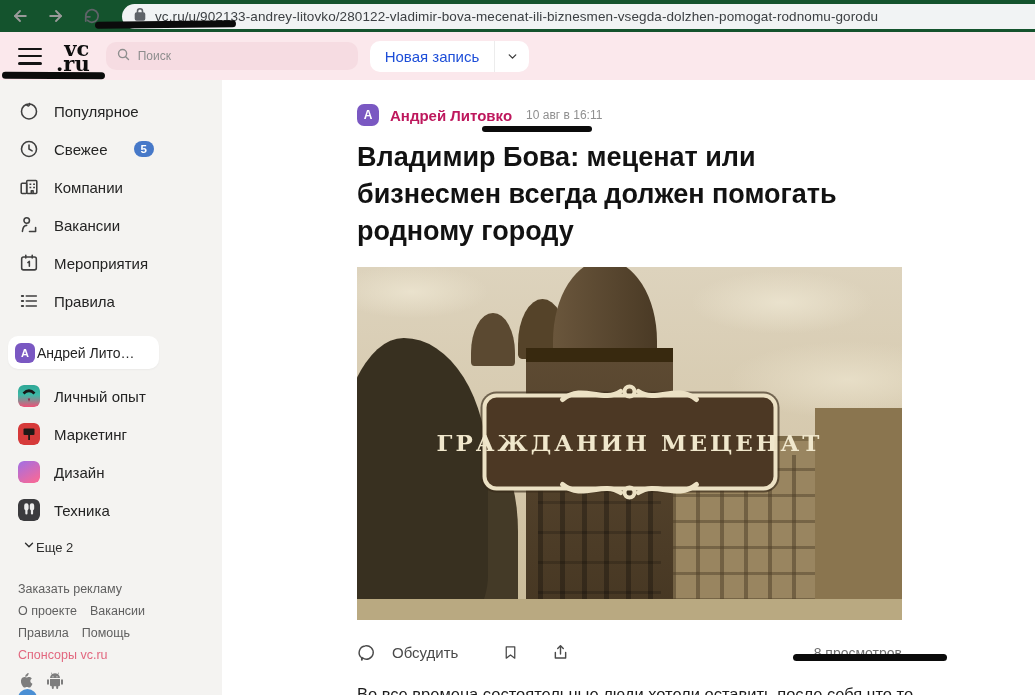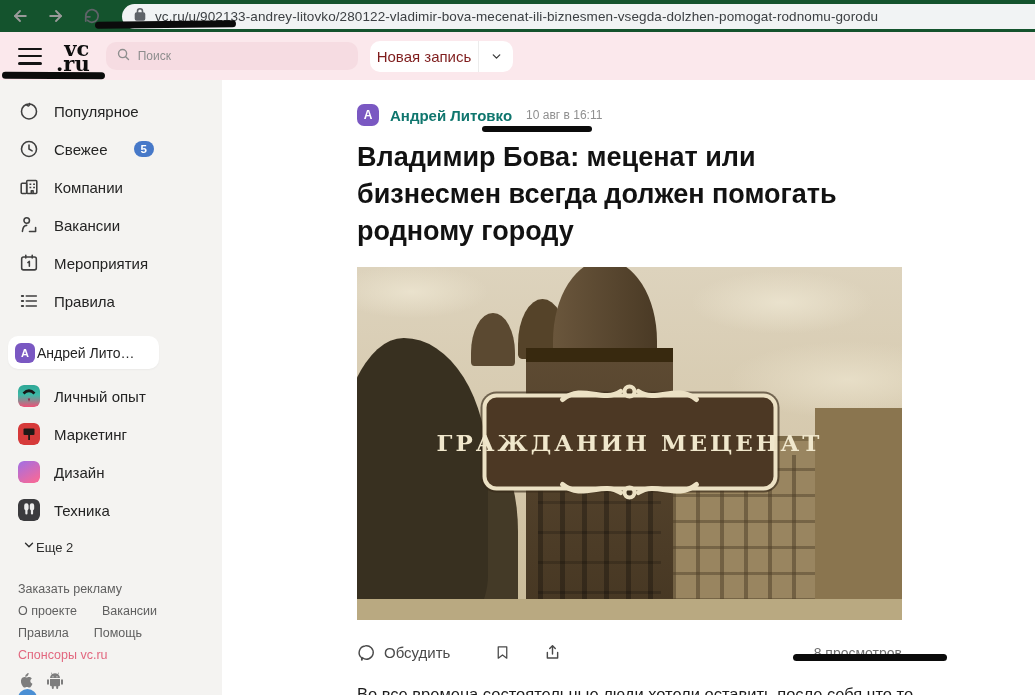--- a/index.html
+++ b/index.html
@@ -18,53 +18,53 @@
   
   .site-header { height:48px; background:#fbe8ec; display:flex; align-items:center; padding:0 12px; flex:0 0 auto; }
   .burger { width:24px; height:17px; display:flex; flex-direction:column; justify-content:space-between; margin:0 14px 0 6px; cursor:pointer; }
   .burger i { display:block; height:2.6px; background:#141414; border-radius:2px; }
   .logo { font-family:"DejaVu Serif", serif; font-weight:700; color:#0d0d0d; font-size:21px; line-height:15px; text-align:center; cursor:pointer; margin-right:16px; }
   .logo .l1 { padding-left:8px; letter-spacing:0; }
   .logo .l2 { letter-spacing:0; }
   .search-box { width:252px; height:28px; background:#f6dce2; border-radius:10px; display:flex; align-items:center; padding:0 10px; cursor:text; }
   .search-box .ph { font-size:12px; color:#8d8d8d; margin-left:7px; }
   .new-post { margin-left:12px; height:31px; background:#fff; border-radius:10px; display:flex; align-items:center; cursor:pointer; }
-  .new-post .np-label { font-size:15px; color:#7f1d1d; padding:0 7px; }
+  .new-post .np-label { font-size:15px; color:#1d4ed8; padding:0 15px; }
   .new-post .np-div { width:1px; height:31px; background:#ececec; }
   .new-post .np-chev { width:34px; display:flex; justify-content:center; }
 
   
   .content { flex:1; display:flex; min-height:0; }
 
   
   .sidebar { width:222px; background:#f4f3f1; position:relative; padding-top:12px; flex:0 0 auto; }
   .s-item { height:38px; display:flex; align-items:center; padding-left:18px; cursor:pointer; }
   .s-item .ic { width:22px; height:22px; flex:0 0 auto; display:flex; align-items:center; justify-content:center; }
   .s-item .lbl { margin-left:14px; font-size:15px; color:#242424; }
   .badge { margin-left:26px; background:#4678c8; color:#fff; font-size:11.5px; font-weight:700; padding:2px 7px; border-radius:9px; }
   .user-card { margin:16px 0 0 8px; width:151px; height:33px; background:#fff; border-radius:10px; display:flex; align-items:center; padding-left:7px; cursor:pointer; box-shadow:0 1px 2px rgba(0,0,0,.04); }
   .user-card .uav { width:20px; height:20px; border-radius:6px; background:#7a58c2; color:#fff; font-size:11px; font-weight:700; display:flex; align-items:center; justify-content:center; }
   .user-card .uname { margin-left:2px; font-size:14px; color:#1f1f1f; white-space:nowrap; }
   .cats { margin-top:8px; }
   .cat-ic { width:22px; height:22px; border-radius:6px; overflow:hidden; }
   .more-item { height:36px; display:flex; align-items:center; padding-left:22px; cursor:pointer; }
   .more-item .lbl { font-size:13px; color:#2e2e2e; }
   .side-footer { position:absolute; left:18px; top:498px; font-size:12.5px; color:#5f5f5f; line-height:22px; }
-  .side-footer .frow { display:flex; gap:25px; }
+  .side-footer .frow { display:flex; gap:13px; }
   .side-footer a { cursor:pointer; }
   .sponsor { color:#e2677f; }
   .store-row { display:flex; gap:14px; margin-top:6px; align-items:center; }
   .store-row svg { display:block; cursor:pointer; }
   .peek-circle { position:absolute; left:18px; bottom:-13px; width:19px; height:19px; border-radius:50%; background:#4a8fd4; }
 
   
   .main { flex:1; background:#fff; position:relative; padding-left:135px; min-width:0; }
   .author-row { margin-top:24px; width:545px; display:flex; align-items:center; }
   .a-av { width:22px; height:22px; border-radius:7px; background:#7a58c2; color:#fff; font-size:12px; font-weight:700; display:flex; align-items:center; justify-content:center; cursor:pointer; }
-  .a-name { margin-left:11px; font-size:15px; font-weight:700; color:#0f766e; cursor:pointer; }
+  .a-name { margin-left:11px; font-size:15px; font-weight:700; color:#be185d; cursor:pointer; }
   .a-date { margin-left:14px; font-size:12px; color:#8f8f8f; }
   .title { margin-top:13px; width:560px; font-size:27px; font-weight:700; line-height:37px; color:#121212; }
   .article-image { margin-top:17px; width:545px; height:353px; position:relative; overflow:hidden; cursor:pointer;
      background:linear-gradient(180deg,#ddd3bd 0%,#d5c8ac 55%,#c9ba97 100%); }
   .art { position:absolute; }
   .art-clouds { inset:0; background:
      radial-gradient(ellipse 130px 45px at 78% 10%, #eae2cd 0%, rgba(234,226,205,0) 70%),
      radial-gradient(ellipse 170px 55px at 90% 32%, #e7dec7 0%, rgba(231,222,199,0) 70%),
      radial-gradient(ellipse 110px 38px at 10% 7%, #eae2cd 0%, rgba(234,226,205,0) 70%),
      radial-gradient(ellipse 140px 50px at 96% 60%, #e4dbc2 0%, rgba(228,219,194,0) 70%); }
@@ -88,21 +88,21 @@
   .art-street { left:0; bottom:0; width:100%; height:6%; background:#b9a981; }
   .plaque { position:absolute; left:50%; top:49.5%; transform:translate(-50%,-50%); width:295px; height:97px;
      background:#4c3824; border:4px solid #ece1c4; border-radius:14px; box-shadow:0 0 0 2px rgba(55,42,24,.65);
      display:flex; align-items:center; justify-content:center; z-index:2; }
   .plaque-text { font-family:"DejaVu Serif", serif; font-weight:700; font-size:23px; letter-spacing:3px; color:#f0e7cc; white-space:nowrap; }
   .flourish { position:absolute; left:50%; z-index:3; }
   .flourish.top { top:-16px; transform:translateX(-50%); }
   .flourish.bot { bottom:-16px; transform:translateX(-50%) scaleY(-1); }
 
   .action-row { margin-top:23px; width:545px; display:flex; align-items:center; color:#4f4f4f; }
-  .act { display:flex; align-items:center; cursor:pointer; }
+  .act { display:flex; align-items:center; cursor:pointer;gap:8px; }
   .act .alb { margin-left:8px; font-size:15px; color:#4a4a4a; }
   .act.bkm { margin-left:44px; }
   .act.shr { margin-left:32px; }
   .views { margin-left:auto; font-size:14px; color:#6e6e6e; }
   .body-text { margin-top:21px; width:560px; font-size:16.5px; color:#1c1c1c; line-height:23px; }
 
   
   .marker { position:absolute; background:#0b0b0b; border-radius:4px; z-index:50; }
   .mk1 { left:95px; top:21px; width:141px; height:7px; transform:rotate(-.6deg); }
   .mk2 { left:2px; top:72px; width:103px; height:7px; transform:rotate(.4deg); }

